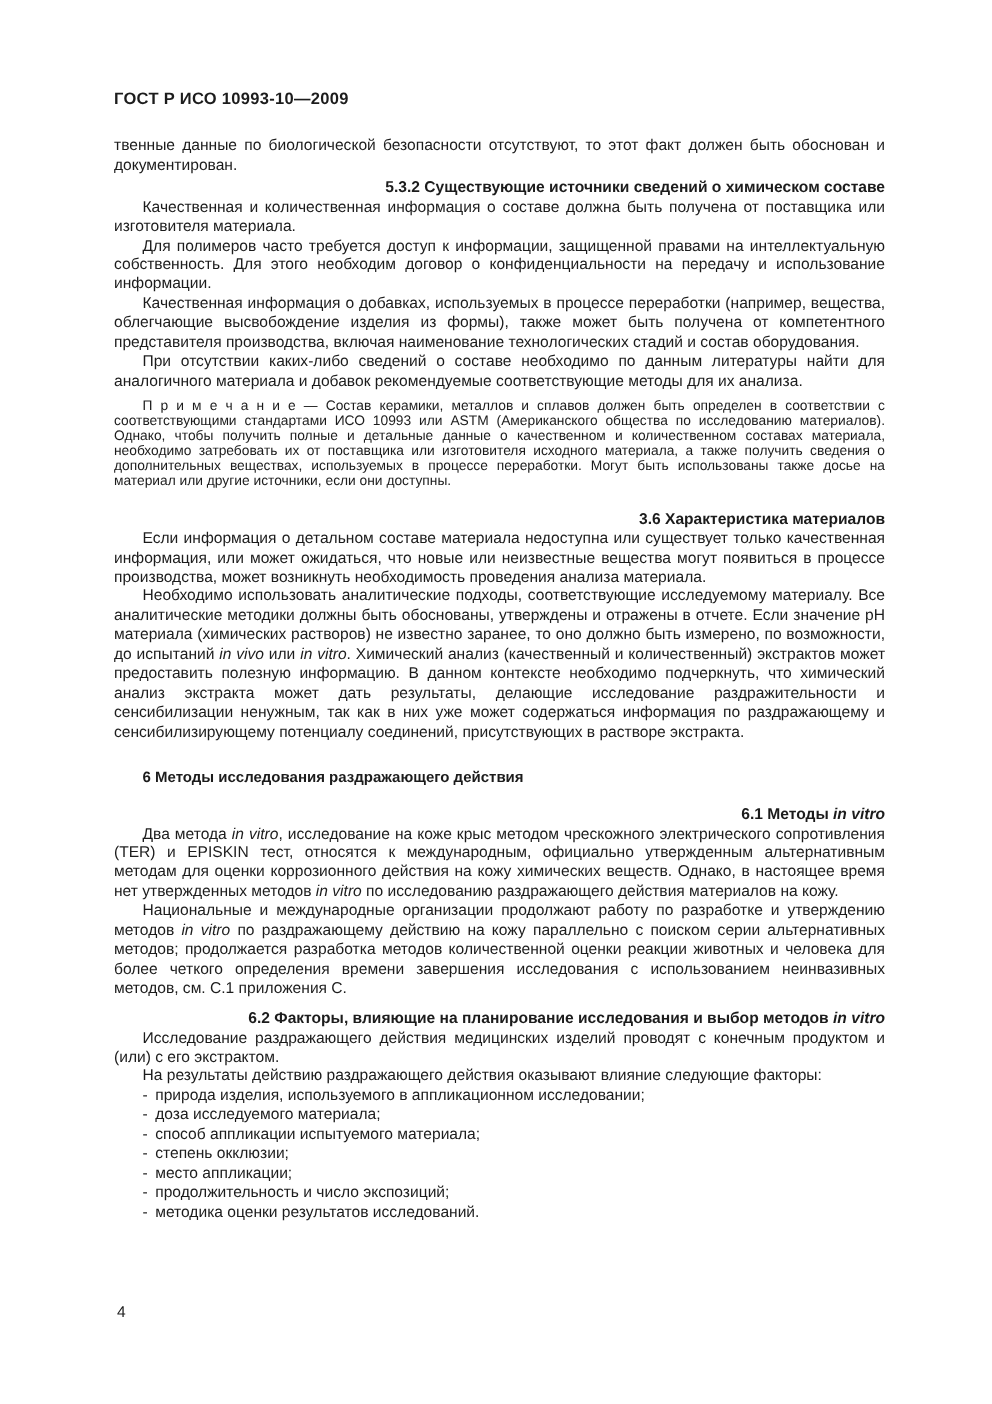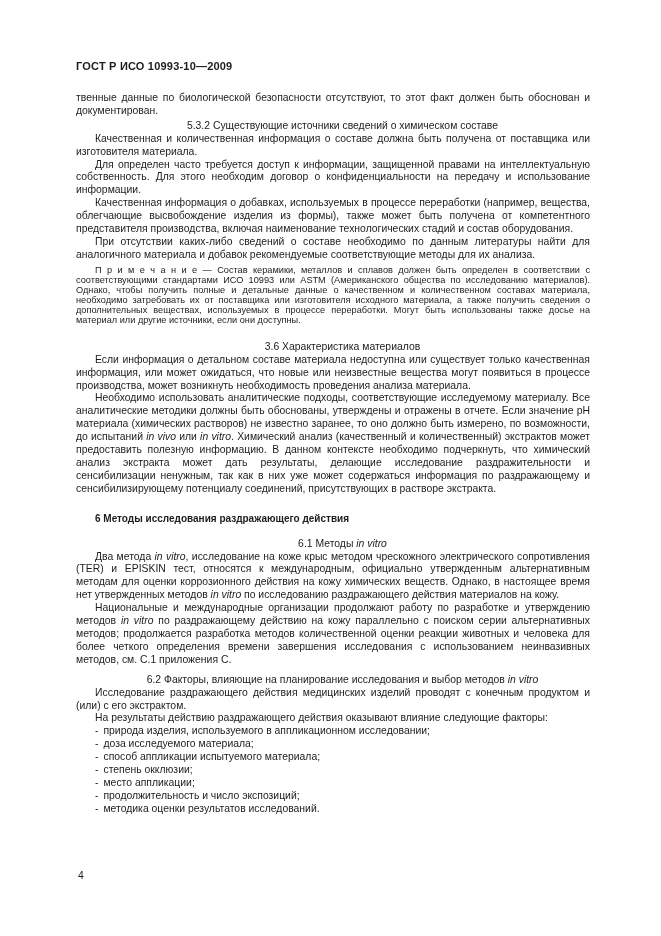--- a/index.html
+++ b/index.html
@@ -30,23 +30,23 @@
     left: 76px;
     top: 92px;
     width: 514px;
     font-size: 10.4px;
     line-height: 12.9px;
     text-align: justify;
   }
   .c-para { text-indent: 19px; }
   .c-para-continuation { text-indent: 0; }
   .c-heading {
-    font-weight: normal;
+    font-weight: bold;
     text-indent: 19px;
-    text-align: center;
+    text-align: right;
     margin-top: 2px;
   }
   .space-before { margin-top: 7px; }
   .c-note {
     font-size: 9.2px;
     line-height: 10px;
     margin: 3px 0 16px 0;
     text-indent: 19px;
   }
   .c-section-heading {
@@ -71,21 +71,21 @@
 </style>
 </head>
 <body>
 
 <div class="page">
   <div class="doc-header">ГОСТ Р ИСО 10993-10—2009</div>
   <div class="doc-body">
       <div class="c-para-continuation">твенные данные по биологической безопасности отсутствуют, то этот факт должен быть обоснован и документирован.</div>
       <div class="c-heading">5.3.2 Существующие источники сведений о химическом составе</div>
       <div class="c-para">Качественная и количественная информация о составе должна быть получена от поставщика или изготовителя материала.</div>
-      <div class="c-para">Для определен часто требуется доступ к информации, защищенной правами на интеллектуальную собственность. Для этого необходим договор о конфиденциальности на передачу и использование информации.</div>
+      <div class="c-para">Для полимеров часто требуется доступ к информации, защищенной правами на интеллектуальную собственность. Для этого необходим договор о конфиденциальности на передачу и использование информации.</div>
       <div class="c-para">Качественная информация о добавках, используемых в процессе переработки (например, вещества, облегчающие высвобождение изделия из формы), также может быть получена от компетентного представителя производства, включая наименование технологических стадий и состав оборудования.</div>
       <div class="c-para">При отсутствии каких-либо сведений о составе необходимо по данным литературы найти для аналогичного материала и добавок рекомендуемые соответствующие методы для их анализа.</div>
       <div class="c-note">П р и м е ч а н и е — Состав керамики, металлов и сплавов должен быть определен в соответствии с соответствующими стандартами ИСО 10993 или ASTM (Американского общества по исследованию материалов). Однако, чтобы получить полные и детальные данные о качественном и количественном составах материала, необходимо затребовать их от поставщика или изготовителя исходного материала, а также получить сведения о дополнительных веществах, используемых в процессе переработки. Могут быть использованы также досье на материал или другие источники, если они доступны.</div>
       <div class="c-heading space-before">3.6 Характеристика материалов</div>
       <div class="c-para">Если информация о детальном составе материала недоступна или существует только качественная информация, или может ожидаться, что новые или неизвестные вещества могут появиться в процессе производства, может возникнуть необходимость проведения анализа материала.</div>
       <div class="c-para">Необходимо использовать аналитические подходы, соответствующие исследуемому материалу. Все аналитические методики должны быть обоснованы, утверждены и отражены в отчете. Если значение pH материала (химических растворов) не известно заранее, то оно должно быть измерено, по возможности, до испытаний <i>in vivo</i> или <i>in vitro</i>. Химический анализ (качественный и количественный) экстрактов может предоставить полезную информацию. В данном контексте необходимо подчеркнуть, что химический анализ экстракта может дать результаты, делающие исследование раздражительности и сенсибилизации ненужным, так как в них уже может содержаться информация по раздражающему и сенсибилизирующему потенциалу соединений, присутствующих в растворе экстракта.</div>
       <div class="c-section-heading">6 Методы исследования раздражающего действия</div>
       <div class="c-heading space-before">6.1 Методы <i>in vitro</i></div>
       <div class="c-para">Два метода <i>in vitro</i>, исследование на коже крыс методом чрескожного электрического сопротивления (TER) и EPISKIN тест, относятся к международным, официально утвержденным альтернативным методам для оценки коррозионного действия на кожу химических веществ. Однако, в настоящее время нет утвержденных методов <i>in vitro</i> по исследованию раздражающего действия материалов на кожу.</div>
       <div class="c-para">Национальные и международные организации продолжают работу по разработке и утверждению методов <i>in vitro</i> по раздражающему действию на кожу параллельно с поиском серии альтернативных методов; продолжается разработка методов количественной оценки реакции животных и человека для более четкого определения времени завершения исследования с использованием неинвазивных методов, см. С.1 приложения С.</div>

